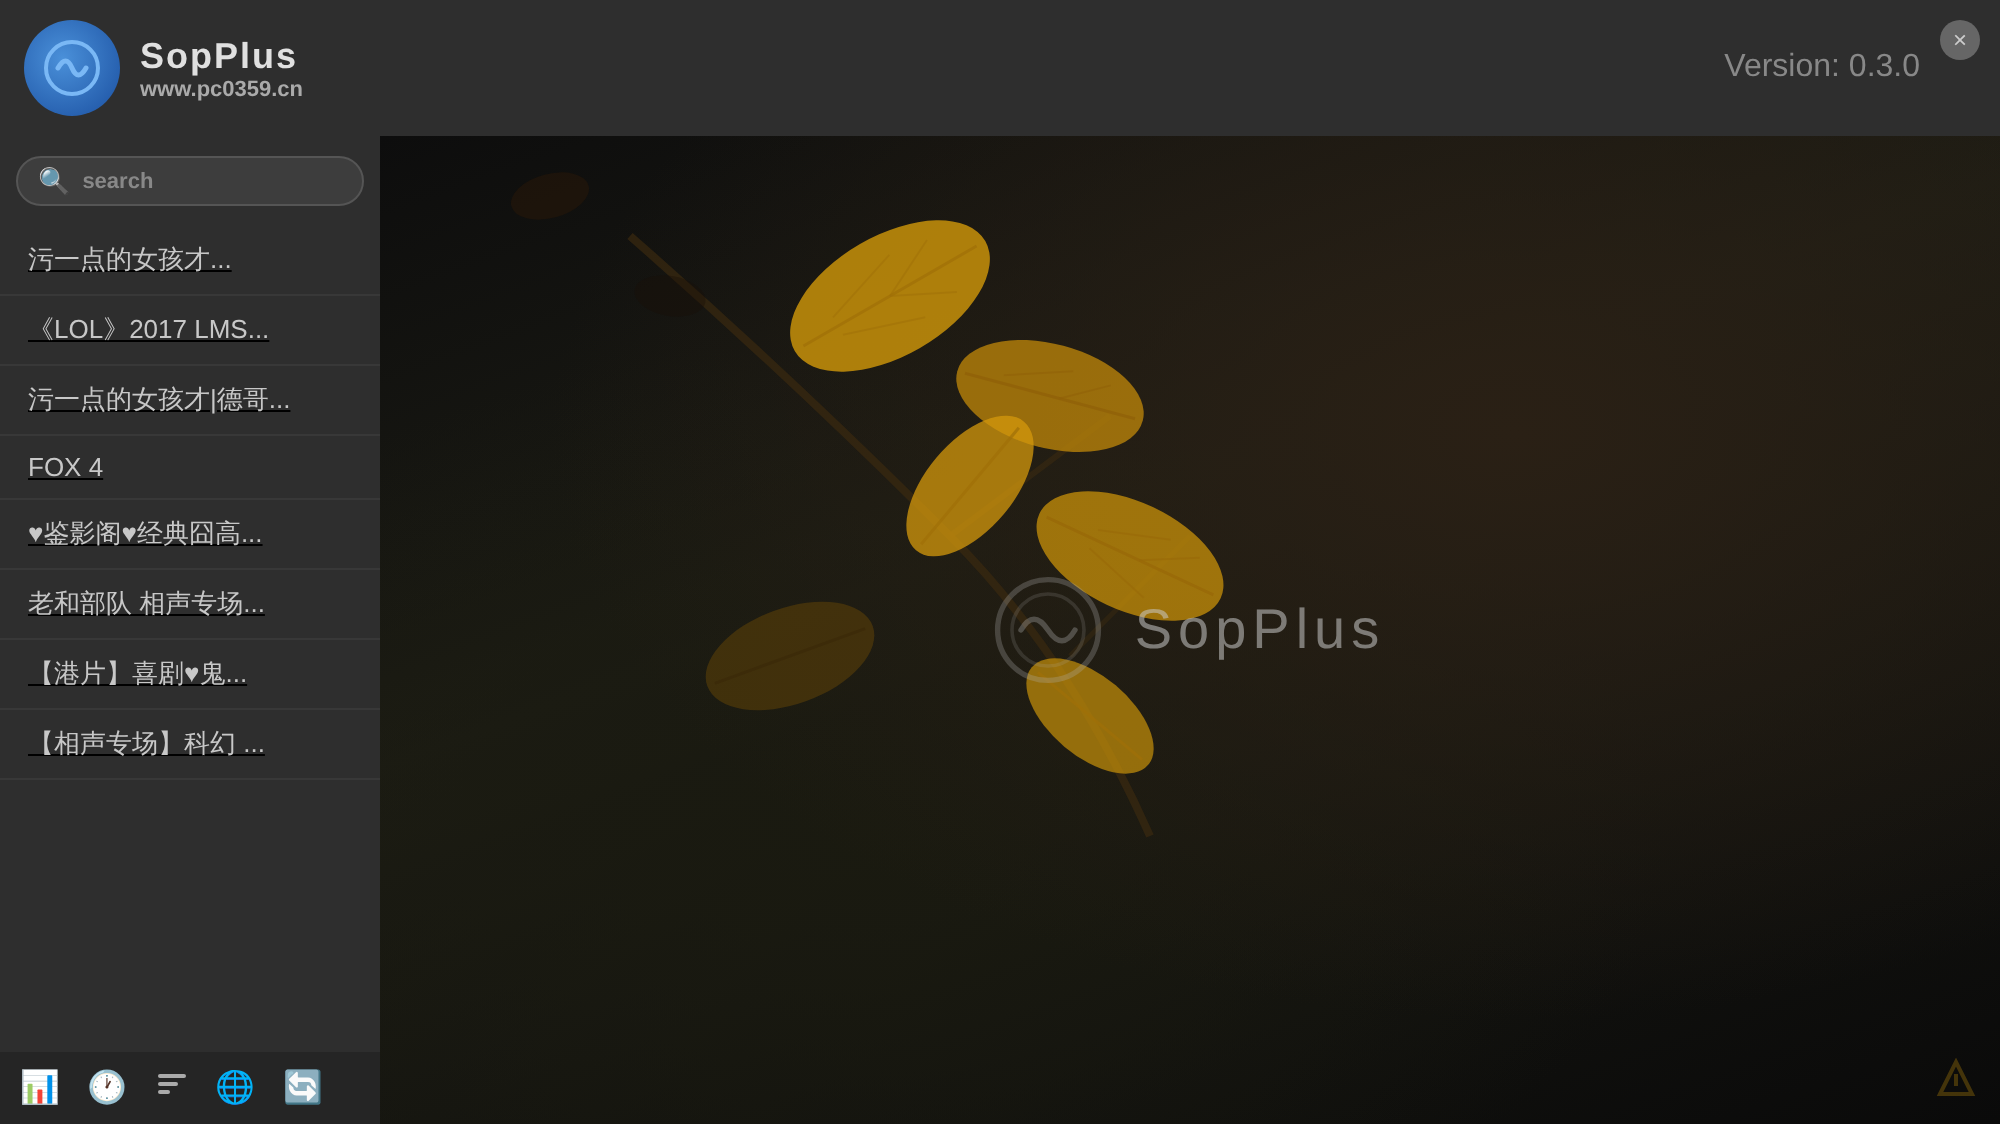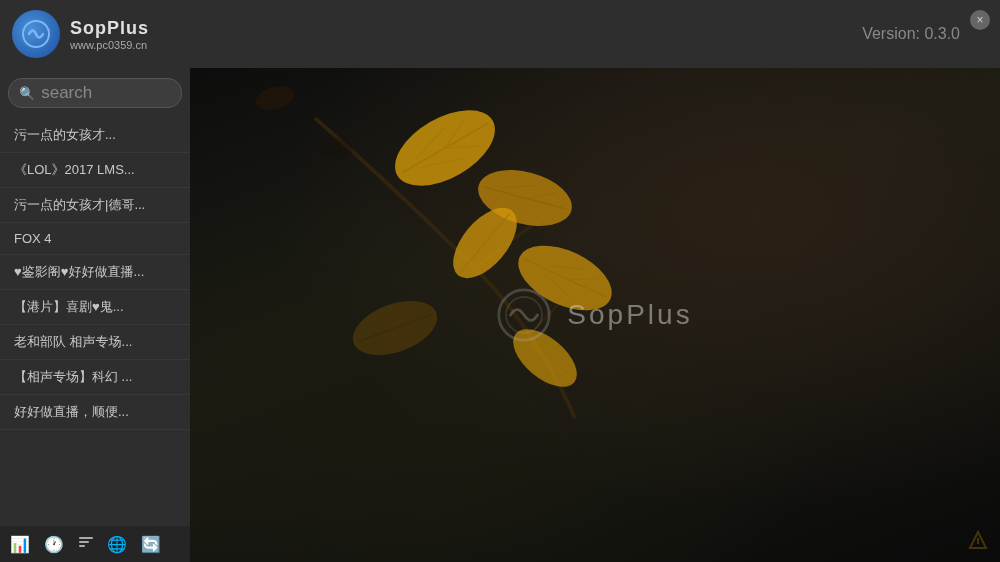--- a/index.html
+++ b/index.html
@@ -45,20 +45,21 @@
     }
     #app-title {
       font-size: 18px;
       color: #e0e0e0;
       font-weight: bold;
       letter-spacing: 1px;
     }
     #app-subtitle {
       font-size: 11px;
       color: #aaa;
+      font-weight: bold;
     }
     #version-label {
       position: absolute;
       right: 40px;
       top: 50%;
       transform: translateY(-50%);
       color: #888;
       font-size: 16px;
     }
     #close-btn {
@@ -106,29 +107,31 @@
     }
     #search-icon-span {
       color: #888;
       font-size: 13px;
     }
     #search-input {
       background: transparent;
       border: none;
       outline: none;
       color: #bbb;
-      font-size: 17px;
+      font-size: 11px;
       width: 100%;
+      font-weight: bold;
     }
     #search-input::placeholder { color: #888; }
 
     #channel-list {
       flex: 1;
       overflow-y: auto;
       padding: 4px 0;
+      text-decoration: underline;
     }
     #channel-list::-webkit-scrollbar { width: 4px; }
     #channel-list::-webkit-scrollbar-track { background: #2e2e2e; }
     #channel-list::-webkit-scrollbar-thumb { background: #555; border-radius: 2px; }
 
     .channel-item {
       padding: 8px 14px;
       color: #c8c8c8;
       font-size: 13px;
       cursor: pointer;
@@ -235,25 +238,24 @@
     <div id="search-box">
       <span id="search-icon-span">🔍</span>
       <input id="search-input" type="text" placeholder="search" style="">
     </div>
 
     <div id="channel-list">
     <div class="channel-item">污一点的女孩才...</div>
         <div class="channel-item">《LOL》2017 LMS...</div>
         <div class="channel-item">污一点的女孩才|德哥...</div>
         <div class="channel-item">FOX 4</div>
-        <div class="channel-item">♥鉴影阁♥好好做直播...</div>
+        <div class="channel-item">♥鉴影阁♥经典囧高...</div>
+        <div class="channel-item">老和部队 相声专场...</div>
         <div class="channel-item">【港片】喜剧♥鬼...</div>
-        <div class="channel-item">老和部队 相声专场...</div>
         <div class="channel-item">【相声专场】科幻 ...</div>
-        <div class="channel-item">好好做直播，顺便...</div>
       </div>
 
     <div id="bottom-toolbar">
       <span class="toolbar-icon">📊</span>
       <span class="toolbar-icon">🕐</span>
       <span class="toolbar-icon">
         <svg width="16" height="16" viewBox="0 0 16 16" fill="#aaa">
           <rect x="1" y="3" width="14" height="2" rx="1"></rect>
           <rect x="1" y="7" width="10" height="2" rx="1"></rect>
           <rect x="1" y="11" width="6" height="2" rx="1"></rect>

